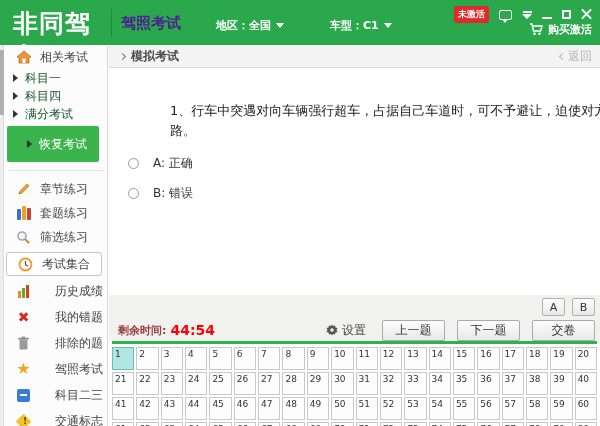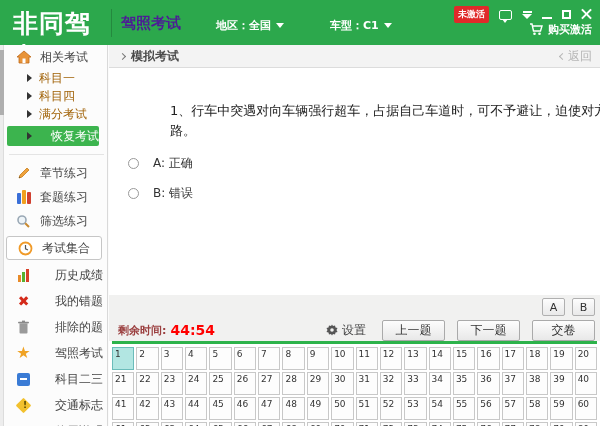--- a/index.html
+++ b/index.html
@@ -29,23 +29,23 @@
   .close-ic::before,.close-ic::after { content:""; position:absolute; left:-1px; top:4px; width:13px; height:2px; background:#fff; }
   .close-ic::before { transform:rotate(45deg); } .close-ic::after { transform:rotate(-45deg); }
   .hdr-buy { position:absolute; top:22px; right:8px; display:flex; align-items:center; gap:5px; color:#fff; font-size:11px; font-weight:bold; cursor:pointer; }
 
   
   .sidebar { position:absolute; top:45px; left:0; width:108px; height:381px; background:#fcfcfc; border-right:1px solid #d9d9d9; overflow:hidden; }
   .side-scroll { position:absolute; left:0; top:0; width:4px; height:381px; background:#ededed; border-right:1px solid #dcdcdc; }
   .side-thumb { position:absolute; left:0; top:5px; width:4px; height:65px; background:#aFaFaF; }
   .side-list { position:absolute; left:5px; top:0; width:103px; }
   .side-item { display:flex; align-items:center; gap:8px; padding-left:10px; height:24px; font-size:12px; color:#444; cursor:pointer; }
-  .side-sub { display:flex; align-items:center; gap:7px; padding-left:22px; height:18px; font-size:12px; color:#a16207; cursor:pointer; }
+  .side-sub { display:flex; align-items:center; gap:7px; padding-left:8px; height:18px; font-size:12px; color:#14532d; cursor:pointer; }
   .tri-r { width:0; height:0; border-top:4px solid transparent; border-bottom:4px solid transparent; border-left:5px solid #333; }
-  .side-sub.active { background:#3cb44e; color:#fff; width:92px; margin:3px 0 0 2px; padding-left:20px; height:20px; border-radius:2px;justify-content:space-between; }
+  .side-sub.active { background:#3cb44e; color:#fff; width:92px; margin:3px 0 0 2px; padding-left:20px; height:36px; border-radius:2px; }
   .side-divider { height:1px; background:#e4e4e4; margin:8px 4px 6px 4px; }
   .side-item.selected { border:1px solid #c6c6c6; border-radius:3px; background:#fff; width:96px; margin:3px 0 2px 1px; height:24px; }
   .side-item.tall { height:26px;gap:23px; }
   .ic { width:17px; height:16px; display:flex; align-items:center; justify-content:center; flex:0 0 17px; }
   .ic svg { display:block; }
   .glyph-x { color:#d42a1a; font-size:14px; font-weight:bold; line-height:1; }
   .glyph-star { color:#f0a325; font-size:16px; line-height:1; }
   .bars { display:flex; align-items:flex-end; gap:1px; height:13px; }
   .bars i { width:3px; display:block; }
   .books { display:flex; align-items:flex-end; gap:1px; height:14px; }

